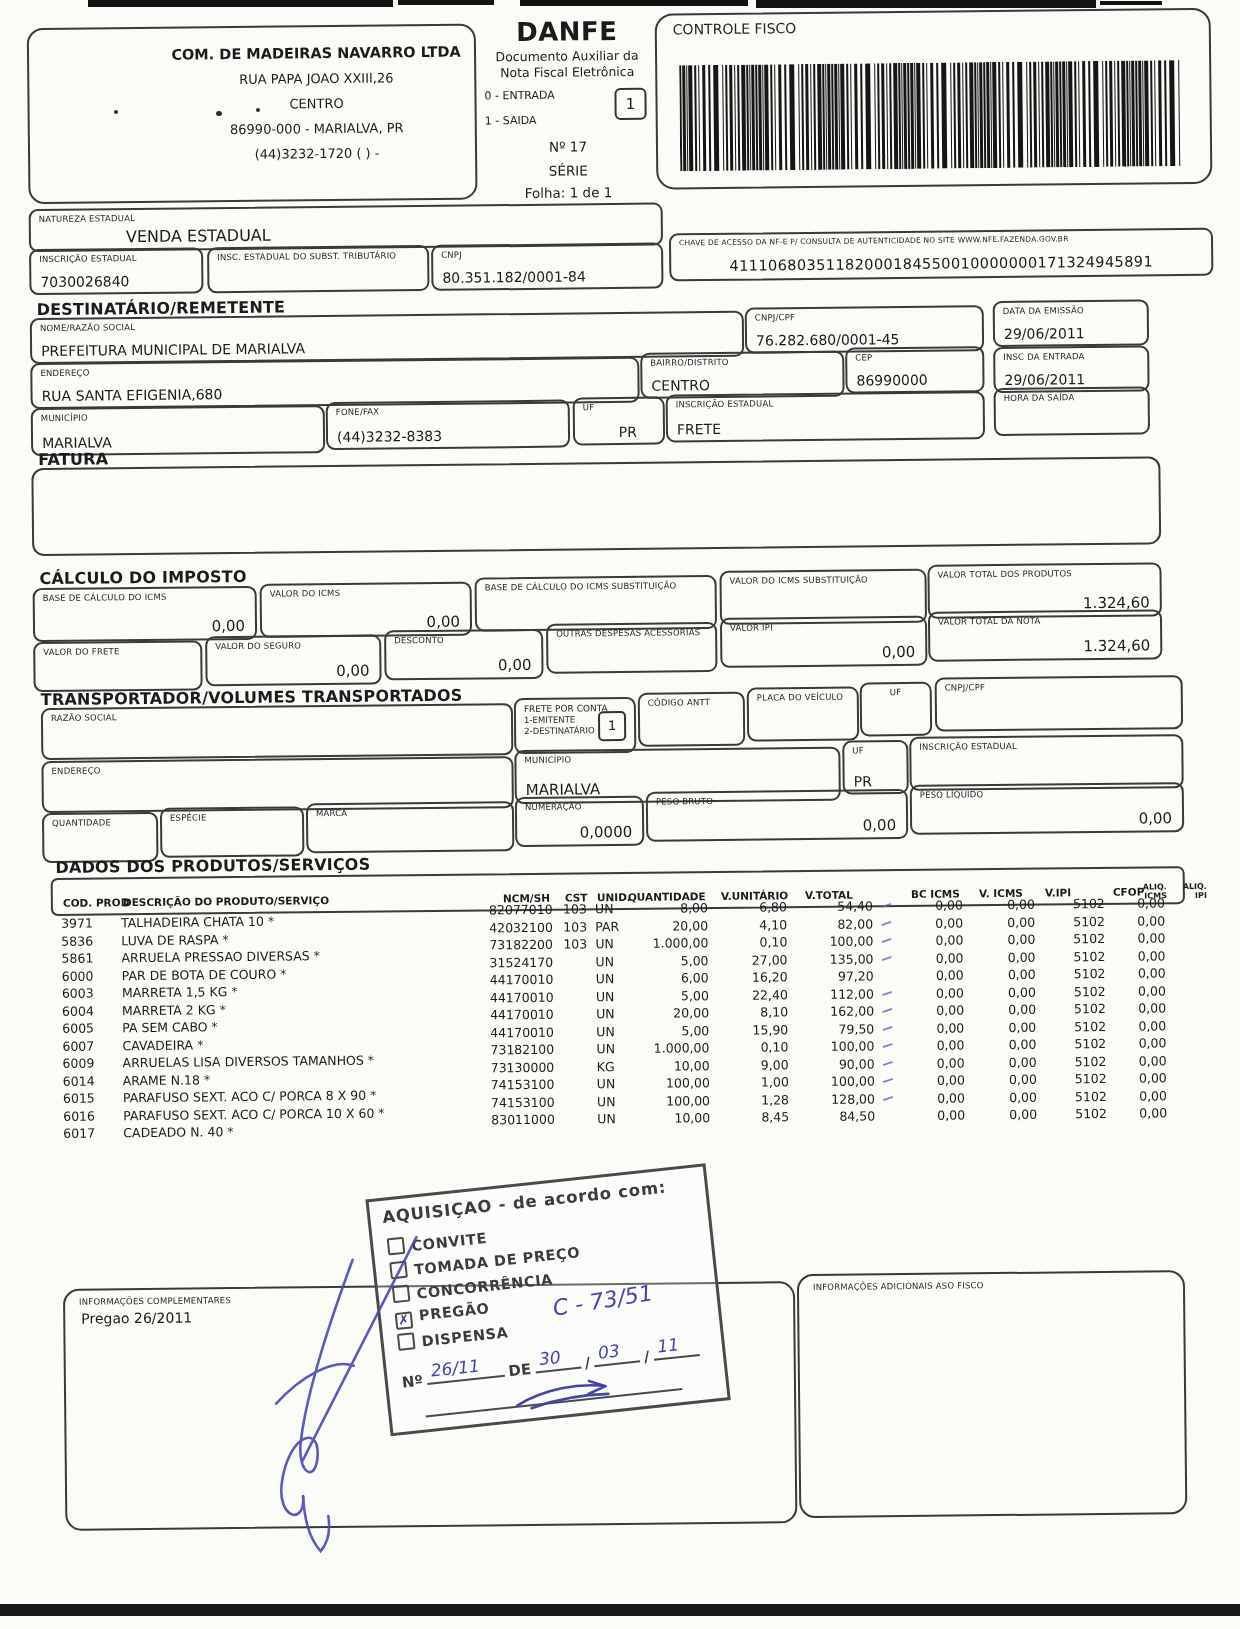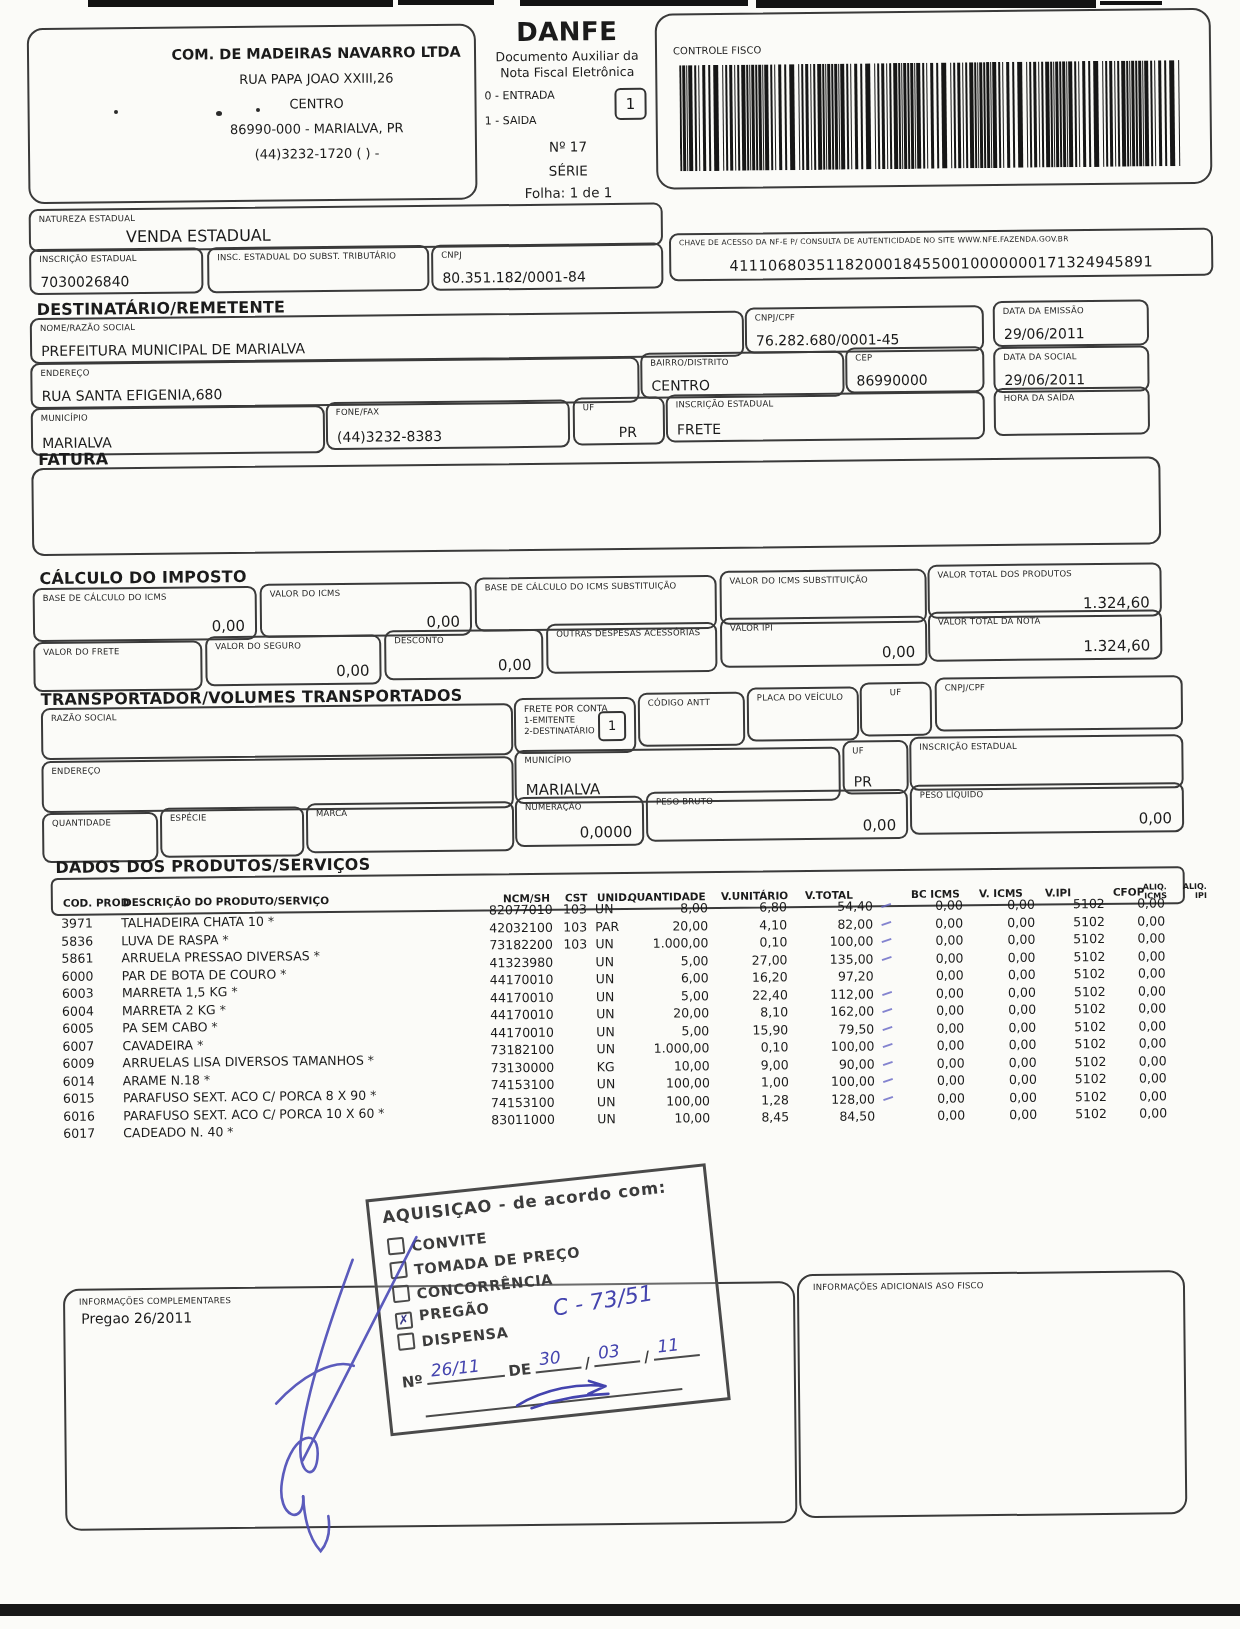--- a/index.html
+++ b/index.html
@@ -15,21 +15,21 @@
   .box{position:absolute;border:2px solid #3a3a3a;border-radius:12px;}
   
   .emit-text{position:absolute;right:8px;top:14px;width:300px;text-align:center;line-height:25px;font-size:13px;}
   .emit-name{font-weight:bold;font-size:14.5px;}
   .danfe-title{position:absolute;left:485px;top:16px;width:180px;text-align:center;font-weight:bold;font-size:26px;letter-spacing:.5px;}
   .danfe-sub{position:absolute;left:487px;top:48px;width:176px;text-align:center;font-size:12.5px;line-height:16px;}
   .danfe-es{position:absolute;left:492px;font-size:11px;}
   .tipo-box{position:absolute;left:622px;top:88px;width:28px;height:28px;border:2.5px solid #333;border-radius:6px;
             text-align:center;line-height:28px;font-size:15px;}
   .danfe-c{position:absolute;left:485px;width:180px;text-align:center;font-size:13.5px;}
-  .cf-label{position:absolute;top:6px;left:16px;font-size:10px;color:#262626;margin-top:24px;}
+  .cf-label{position:absolute;top:6px;left:16px;font-size:14px;color:#262626;}
   .barcode{position:absolute;left:22px;right:22px;top:50px;bottom:16px;font-size:0;overflow:hidden;}
   .barcode span{display:inline-block;height:100%;background:#161616;vertical-align:top;}
   .chave-v{position:absolute;left:0;right:0;bottom:5px;text-align:center;font-size:14.5px;letter-spacing:.4px;}
   
   .pth{position:absolute;left:50px;top:872px;width:1130px;height:34px;border:2px solid #3a3a3a;border-radius:7px;}
   .ph{position:absolute;bottom:5px;font-size:10.5px;font-weight:bold;white-space:nowrap;}
   .ph2{position:absolute;bottom:2px;font-size:8px;font-weight:bold;line-height:8.5px;text-align:right;}
   .prows{position:absolute;left:50px;top:910px;width:1130px;}
   .prow{position:relative;height:17.5px;font-size:12.5px;}
   .pc{position:absolute;white-space:nowrap;}
@@ -152,21 +152,21 @@
   </div>
   <div class="f" style="left:645px;top:353px;width:200px;height:42px;">
     <span class="fl">BAIRRO/DISTRITO</span>
     <span class="fv">CENTRO</span>
   </div>
   <div class="f" style="left:850px;top:350px;width:135px;height:42px;">
     <span class="fl">CEP</span>
     <span class="fv">86990000</span>
   </div>
   <div class="f" style="left:998px;top:351px;width:152px;height:42px;">
-    <span class="fl">DATA DA SOCIAL</span>
+    <span class="fl">INSC DA ENTRADA</span>
     <span class="fv">29/06/2011</span>
   </div>
   <div class="f" style="left:35px;top:402px;width:290px;height:44px;">
     <span class="fl">MUNICÍPIO</span>
     <span class="fv">MARIALVA</span>
   </div>
   <div class="f" style="left:330px;top:399px;width:240px;height:44px;">
     <span class="fl">FONE/FAX</span>
     <span class="fv">(44)3232-8383</span>
   </div>
@@ -348,21 +348,21 @@
         <span class="pc num c-vt">100,00</span>
         <span class="tick"></span>
         <span class="pc num c-bc">0,00</span>
         <span class="pc num c-vi">0,00</span>
         <span class="pc num c-cfop">5102</span>
         <span class="pc num c-aliq">0,00</span>
       </div>
       <div class="prow">
         <span class="pc c-cod">6000</span>
         <span class="pc c-desc">PAR DE BOTA DE COURO *</span>
-        <span class="pc num c-ncm">41323980</span>
+        <span class="pc num c-ncm">31524170</span>
         <span class="pc num c-cst"></span>
         <span class="pc num c-un">UN</span>
         <span class="pc num c-qtd">5,00</span>
         <span class="pc num c-vu">27,00</span>
         <span class="pc num c-vt">135,00</span>
         <span class="tick"></span>
         <span class="pc num c-bc">0,00</span>
         <span class="pc num c-vi">0,00</span>
         <span class="pc num c-cfop">5102</span>
         <span class="pc num c-aliq">0,00</span>

